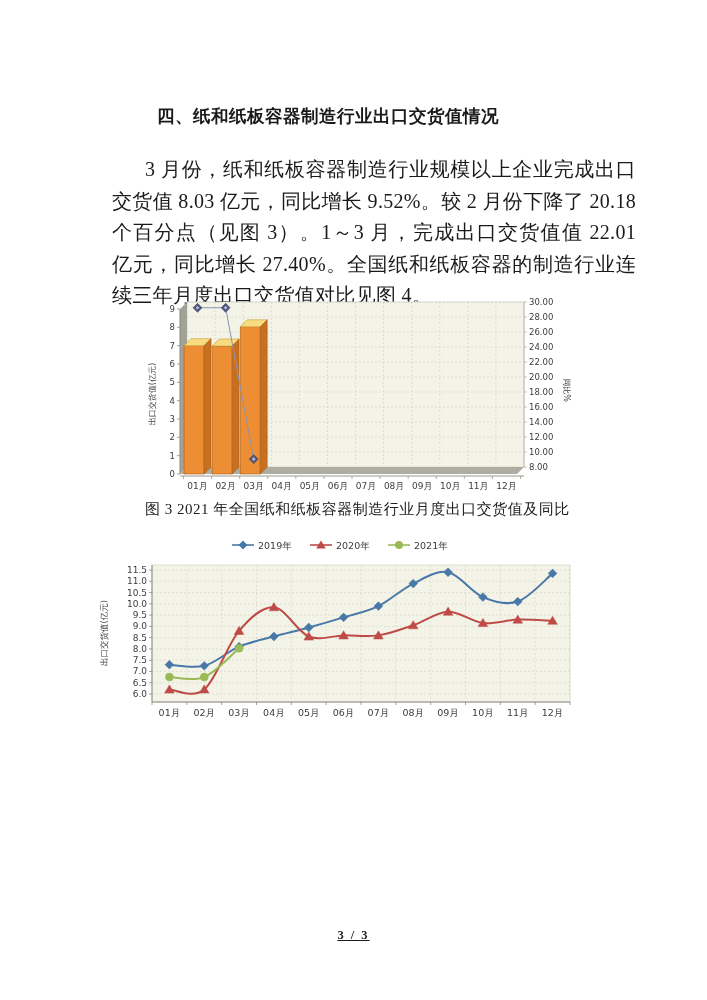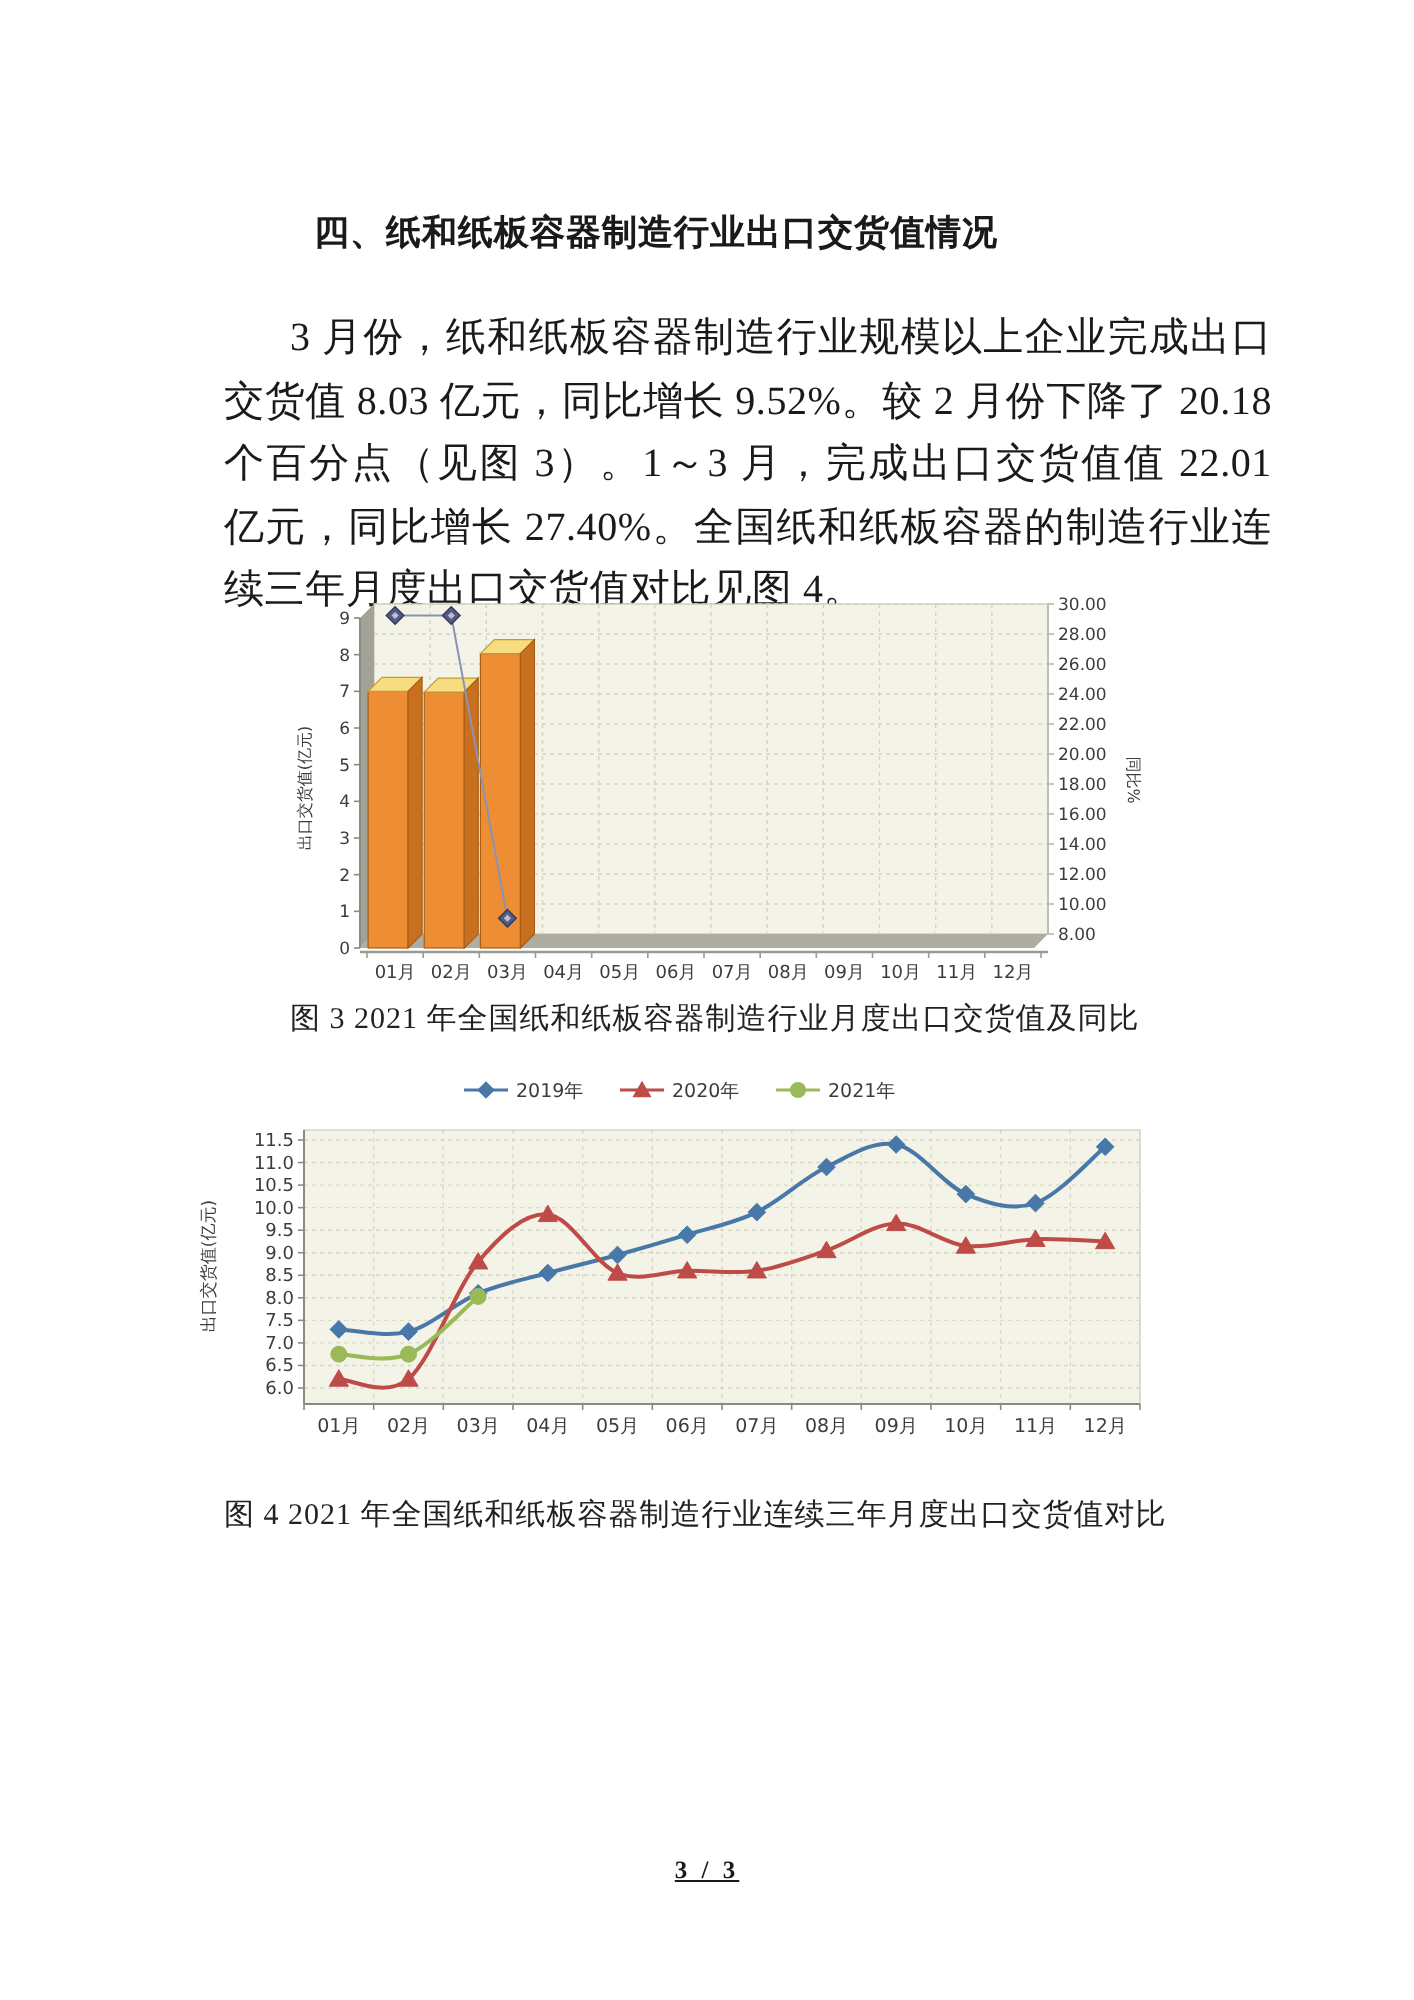--- a/index.html
+++ b/index.html
@@ -286,16 +286,15 @@
           <text x="163" y="15.5" font-size="9.5" text-anchor="start">2019年</text>
           <line x1="215" y1="12" x2="237" y2="12" stroke="#BE4B48" stroke-width="1.6"></line>
           <polygon points="226,7.4 230.8,15.6 221.2,15.6" fill="#BE4B48"></polygon>
           <text x="241" y="15.5" font-size="9.5" text-anchor="start">2020年</text>
           <line x1="293" y1="12" x2="315" y2="12" stroke="#9ABA58" stroke-width="1.6"></line>
           <circle cx="304" cy="12" r="4" fill="#9ABA58"></circle>
           <text x="319" y="15.5" font-size="9.5" text-anchor="start">2021年</text>
         </g>
       </svg>
   </div>
-  <div class="caption caption-fig4">图 4  2021 年全国纸和纸板容器制造行业连续三年月度出口交货值对比</div>
 
   <div class="page-number">3 / 3</div>
 </div>
 
 </body></html>

